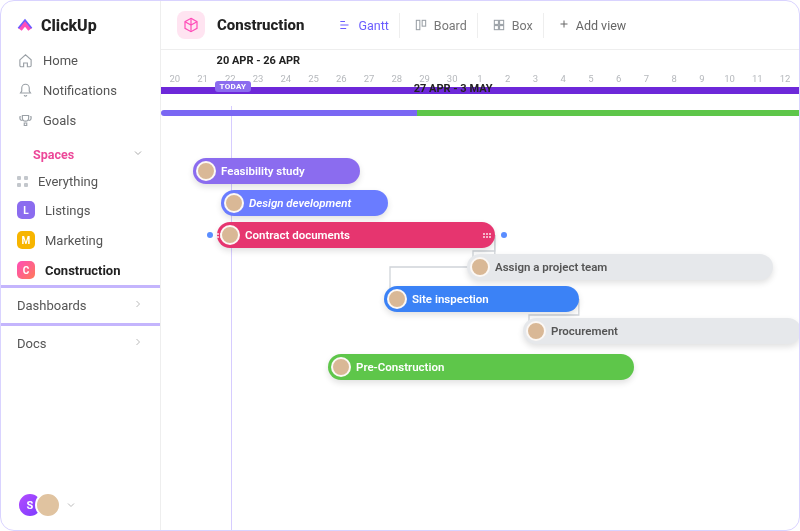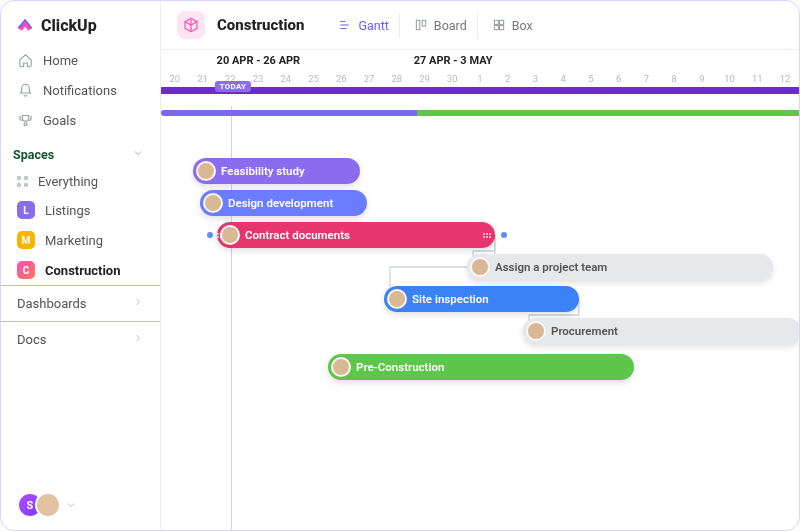--- a/index.html
+++ b/index.html
@@ -7,31 +7,31 @@
   .app { display: flex; width: 800px; height: 531px; background: #fff; border-radius: 14px; border: 1px solid #d9d3ff; }
 
   
   .sidebar { width: 160px; border-right: 1px solid #eee; display: flex; flex-direction: column; }
   .logo-row { display:flex; align-items:center; gap:6px; padding: 14px 14px 10px 14px; font-weight:800; font-size:16px; color:#222;}
   .logo-mark { width:20px; height:20px; position:relative;}
   .logo-mark svg { width:20px; height:20px;}
   .nav-item { display:flex; align-items:center; gap:10px; padding: 7px 16px; font-size:13px; color:#555; cursor:pointer;}
   .nav-item .ico { width:16px; height:16px; color:#9aa0a6; flex:0 0 auto; display:flex; align-items:center; justify-content:center;}
   .nav-item .ico svg { width:15px; height:15px; }
-  .section-hdr { display:flex; align-items:flex-start; justify-content:space-between; padding: 12px 16px 6px 12px; font-size:12.5px; font-weight:700; color:#14532d;}
+  .section-hdr { display:flex; align-items:flex-start; justify-content:space-between; padding: 12px 16px 6px 32px; font-size:12.5px; font-weight:700; color:#ec4899;}
   .section-hdr .chev { color:#aaa; }
   .space-item { display:flex; align-items:center; gap:10px; padding:6px 16px; font-size:13px; color:#555; cursor:pointer;}
   .space-item.active { font-weight:700; color:#222;}
   .badge { width:18px; height:18px; border-radius:5px; display:flex; align-items:center; justify-content:center; font-size:10px; font-weight:700; color:#fff;}
   .b-l { background:#8b6cef;}
   .b-m { background:#f7b500;}
   .b-c { background:linear-gradient(135deg,#ff4db8,#ff7a59);}
   .grid-ico { display:grid; grid-template-columns:repeat(2,4px); grid-template-rows:repeat(2,4px); gap:3px;}
   .grid-ico span{ background:#c3c7cc; width:4px; height:4px; border-radius:1px;}
-  .sec-link { display:flex; align-items:center; justify-content:space-between; padding:10px 16px; font-size:13px; color:#555; border-top:1px solid #c4b5fd; cursor:pointer;}
+  .sec-link { display:flex; align-items:center; justify-content:space-between; padding:10px 16px; font-size:13px; color:#555; border-top:3px solid #c4b5fd; cursor:pointer;}
   .sec-link .chev { color:#bbb;}
   .sidebar .spacer { flex:1; }
   .avatars { padding: 12px 16px; display:flex; align-items:center; gap:-6px;}
   .avatars .av { width:26px; height:26px; border-radius:50%; border:2px solid #fff; margin-left:-8px;}
   .avatars .av:first-child { margin-left:0;}
   .av-s { background:linear-gradient(135deg,#b44cff,#7a3bff); color:#fff; display:flex; align-items:center; justify-content:center; font-size:11px; font-weight:700;}
   .av-img { background:#e0c3a0;}
 
   
   .main { flex:1; display:flex; flex-direction:column; position:relative; }
@@ -196,27 +196,33 @@
         <span class="vi">
             <svg viewBox="0 0 24 24" fill="none" stroke="#9aa0a6" stroke-width="1.8">
               <rect x="4" y="4" width="7" height="7"></rect>
               <rect x="13" y="4" width="7" height="7"></rect>
               <rect x="4" y="13" width="7" height="7"></rect>
               <rect x="13" y="13" width="7" height="7"></rect>
             </svg>
           </span>
         <span>Box</span>
       </div>
+      <div class="add-view">
+        <span class="plus"><svg viewBox="0 0 24 24" fill="none" stroke="#666" stroke-width="2">
+              <path d="M12 5v14M5 12h14"></path>
+            </svg></span>
+        <span>Add view</span>
+      </div>
     </div>
 
     <div class="timeline">
       <div class="scale">
         <div class="weeks" id="weeks">
             <div class="week" style="width: 194.783px;">20 APR - 26 APR</div>
-            <div class="week" style="width: 194.783px;">27 APR - 3 MAY</div>
+            <div class="week" style="width: 194.783px; margin-top: 28px;">27 APR - 3 MAY</div>
           </div>
         <div class="days" id="days">
             <div class="day" style="width: 27.8261px;">20</div>
             <div class="day" style="width: 27.8261px;">21</div>
             <div class="day" style="width: 27.8261px;">22</div>
             <div class="day" style="width: 27.8261px;">23</div>
             <div class="day" style="width: 27.8261px;">24</div>
             <div class="day" style="width: 27.8261px;">25</div>
             <div class="day" style="width: 27.8261px;">26</div>
             <div class="day" style="width: 27.8261px;">27</div>
@@ -245,21 +251,21 @@
           <path d="M333.82608695652175 97 L333.82608695652175 113 L312 113 L312 129" class="connector" stroke="#d0d4d9" fill="none" stroke-width="1.3"></path>
           <path d="M333.82608695652175 97 L333.82608695652175 129 L229 129 L229 161" class="connector" stroke="#d0d4d9" fill="none" stroke-width="1.3"></path>
           <path d="M417.82608695652175 161 L417.82608695652175 177 L368 177 L368 193" class="connector" stroke="#d0d4d9" fill="none" stroke-width="1.3"></path>
         </svg>
 
       <div class="bars">
         <div class="bar purple" style="top: 20px; left: 0px; width: 166.826px; margin-left: 32px;" id="b0">
             <div class="bav"></div>
             <span>Feasibility study</span>
           </div>
-        <div class="bar blue" style="top: 52px; left: 39px; width: 166.826px;" id="b1">
+        <div class="bar blue" style="top: 52px; left: 60px; width: 166.826px; font-style: italic;" id="b1">
             <div class="bav"></div>
             <span>Design development</span>
           </div>
         <div class="bar pink" style="top: 84px; left: 56px; width: 277.826px;" id="b2">
           <div class="grip" style="left:-0px">
               <span></span>
               <span></span>
               <span></span>
               <span></span>
               <span></span>

